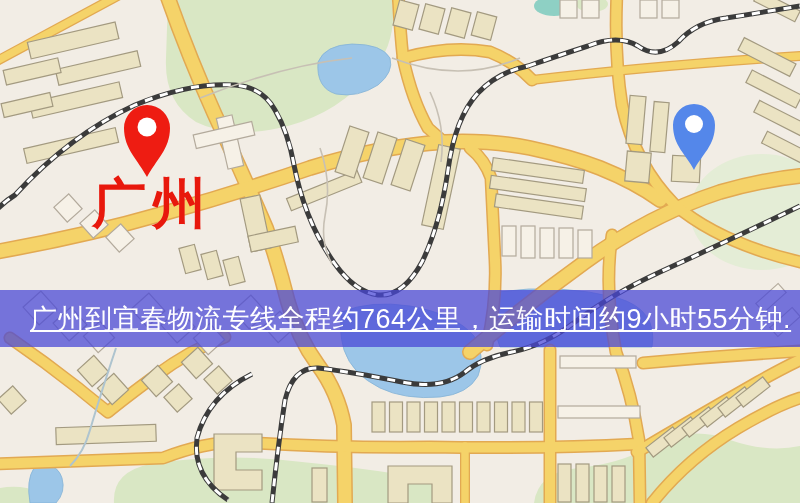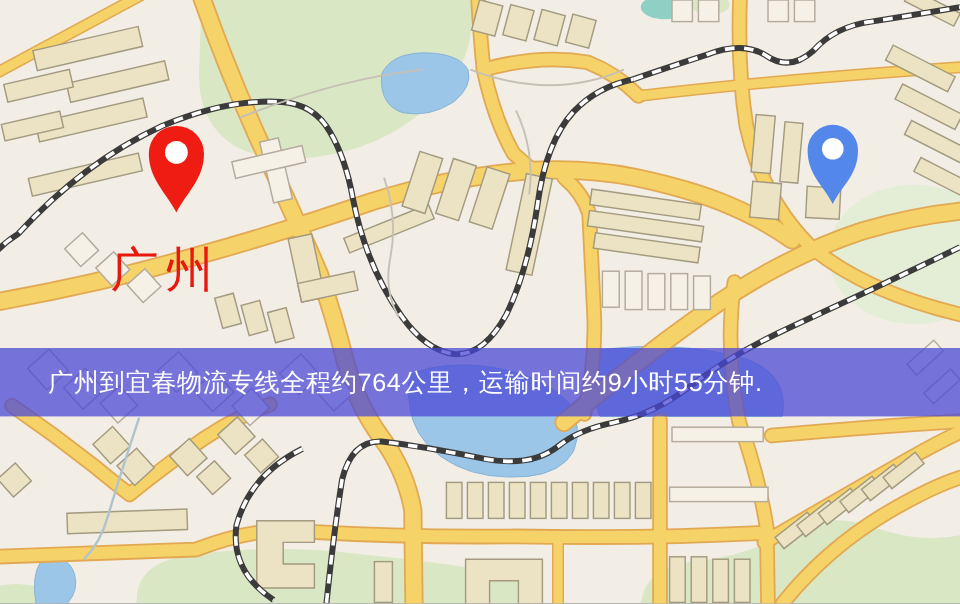--- a/index.html
+++ b/index.html
@@ -19,31 +19,31 @@
   .t2c{stroke-width:13px;} .t2f{stroke-width:10px;}
   .t3c{stroke-width:10px;} .t3f{stroke-width:7.5px;}
   .bldg{fill:var(--building-fill,#ebe3c3);stroke:var(--building-stroke,#a39a80);stroke-width:1.2;}
   .bldg-light{fill:#f6f1e7;stroke:#b3aa9c;stroke-width:1.2;}
   .rail-base{fill:none;stroke:#3b3b3b;stroke-width:5;}
   .rail-dash{fill:none;stroke:#ffffff;stroke-width:3;stroke-dasharray:8 8;}
   .trail{fill:none;stroke:#c7c0b4;stroke-width:1.6;}
   .stream{fill:none;stroke:#aec4cf;stroke-width:2;}
 
   
-  .city-label{position:absolute;font-family:"Liberation Serif", serif;font-weight:normal;
-              font-size:40px;line-height:1;letter-spacing:6px;white-space:nowrap;
-              text-shadow:0 0 1px rgba(255,255,255,.3);margin-top:28px;}
+  .city-label{position:absolute;font-family:"Liberation Serif", serif;font-weight:bold;
+              font-size:54px;line-height:1;letter-spacing:6px;white-space:nowrap;
+              text-shadow:0 0 1px rgba(255,255,255,.3);}
   .label-origin{left:92px;top:177px;color:var(--label-red,#e8180c);}
   .label-dest{left:641px;top:174px;color:var(--label-blue,#2431dd);}
 
   
   .banner{position:absolute;left:0;top:290px;width:800px;height:57px;display:flex;align-items:center;}
   .banner::before{content:"";position:absolute;inset:0;background:var(--banner-overlay,#4947d6);opacity:.74;}
-  .banner-text{position:relative;color:var(--banner-text,#ffffff);font-size:21px;
-               letter-spacing:.5px;padding-left:40px;white-space:nowrap;}
+  .banner-text{position:relative;color:var(--banner-text,#ffffff);font-size:27px;
+               letter-spacing:.5px;padding-left:30px;white-space:nowrap;text-decoration:underline;}
 </style>
 </head>
 <body>
 
 <div class="screen">
 
   <svg class="map-svg" width="800" height="503" viewBox="0 0 800 503">
 
     <defs>
       <g id="roads-t1">

